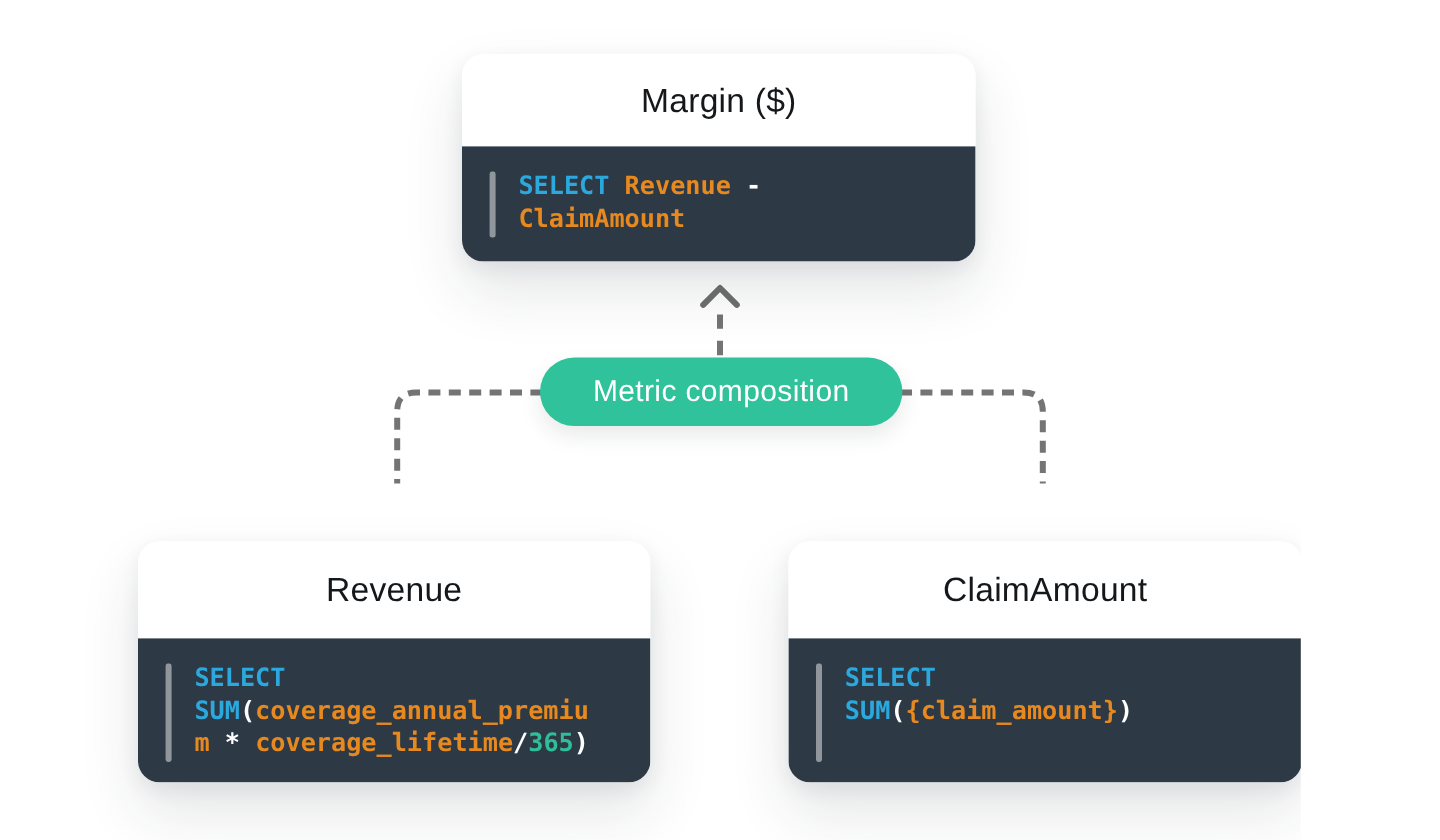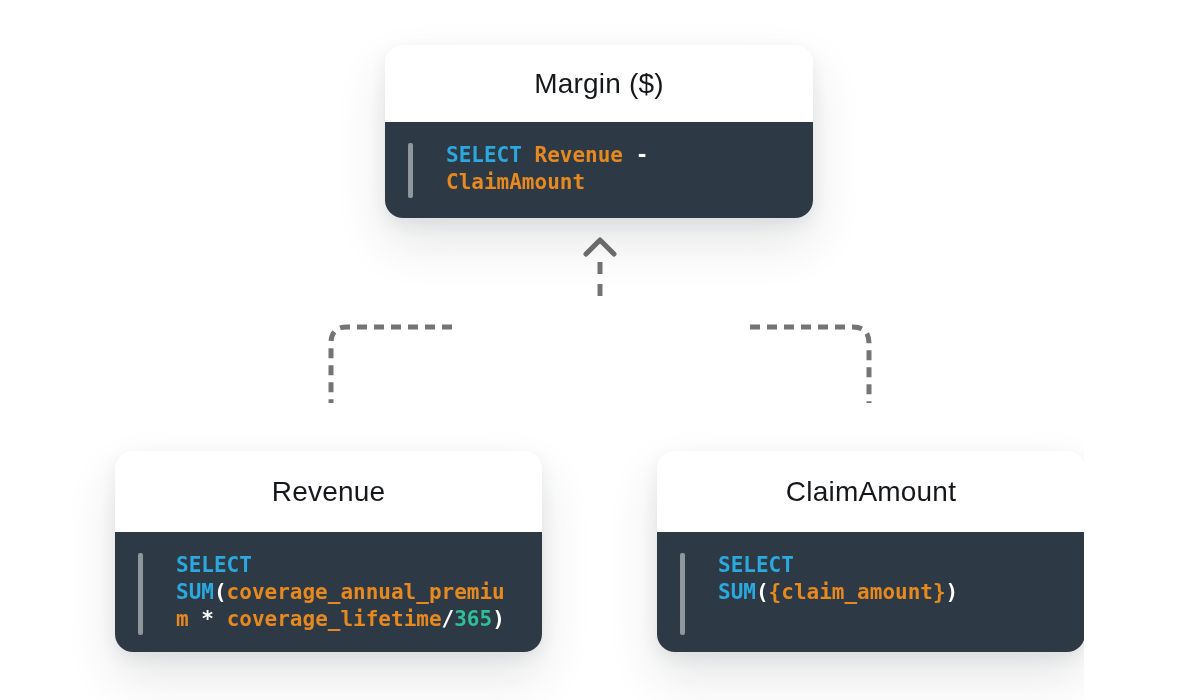--- a/index.html
+++ b/index.html
@@ -48,21 +48,21 @@
   .card-title{
     font-size:28px;
     font-weight:500;
     color:var(--title-text);
     letter-spacing:0.2px;
   }
   .card-body{
     position:relative;
     background:var(--card-body-bg);
     height:100%;
-    padding:20px 20px 0 61px;
+    padding:20px 20px 0 47px;
     box-sizing:border-box;
   }
   .card-margin .card-body{height:96px;}
   .card-revenue .card-body,
   .card-claim .card-body{height:120px;}
   .code-bar{
     position:absolute;
     left:23px;top:21px;
     width:5px;
     background:var(--code-bar);
@@ -116,20 +116,21 @@
   <div class="card card-margin">
     <div class="card-header">
       <div class="card-title">Margin ($)</div>
     </div>
     <div class="card-body">
       <div class="code-bar"></div>
       <div class="code"><div class="code-line"><span class="tok-keyword">SELECT</span><span class="tok-plain"> </span><span class="tok-identifier">Revenue</span><span class="tok-plain"> </span><span class="tok-plain">-</span></div><div class="code-line"><span class="tok-identifier">ClaimAmount</span></div></div>
     </div>
   </div>
 
+  <div class="pill">Metric composition</div>
 
   <div class="card card-revenue">
     <div class="card-header">
       <div class="card-title">Revenue</div>
     </div>
     <div class="card-body">
       <div class="code-bar"></div>
       <div class="code"><div class="code-line"><span class="tok-keyword">SELECT</span></div><div class="code-line"><span class="tok-keyword">SUM</span><span class="tok-plain">(</span><span class="tok-identifier">coverage_annual_premiu</span></div><div class="code-line"><span class="tok-identifier">m</span><span class="tok-plain"> </span><span class="tok-plain">*</span><span class="tok-plain"> </span><span class="tok-identifier">coverage_lifetime</span><span class="tok-plain">/</span><span class="tok-number">365</span><span class="tok-plain">)</span></div></div>
     </div>
   </div>

